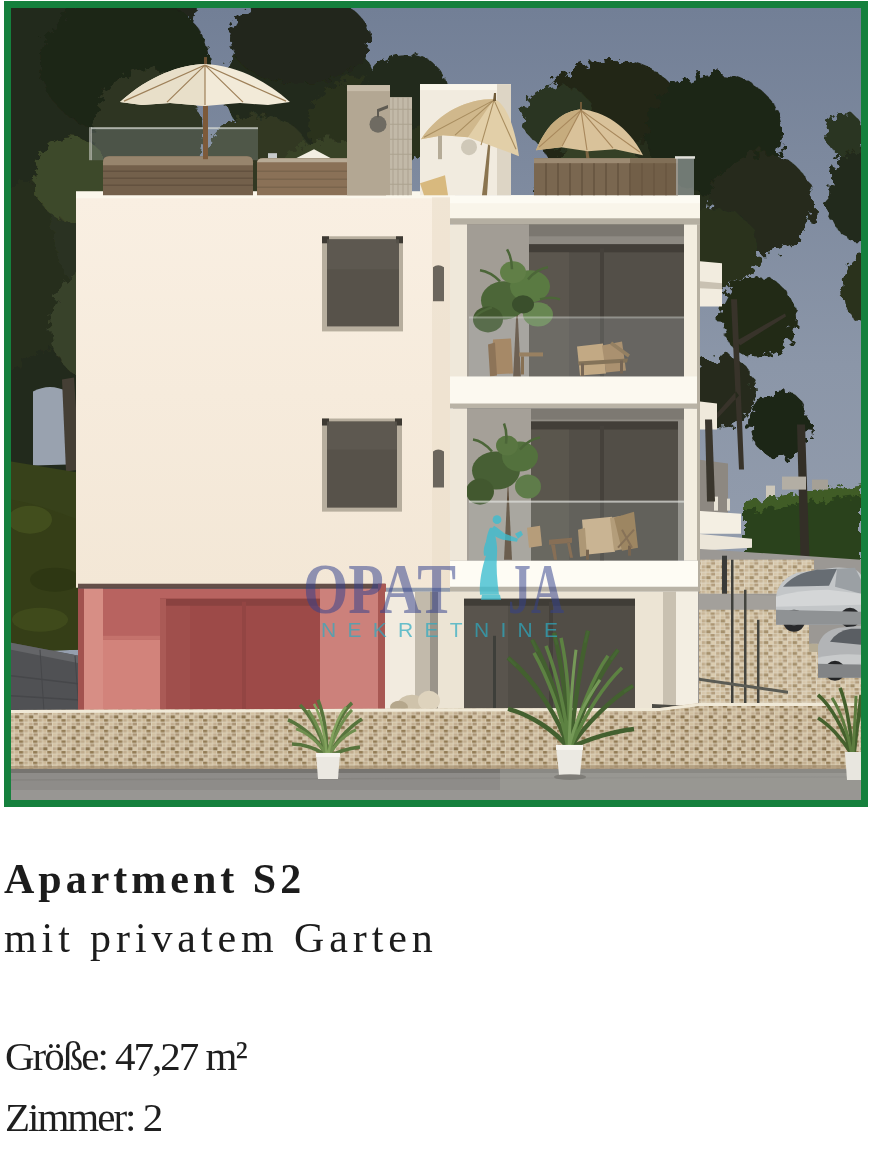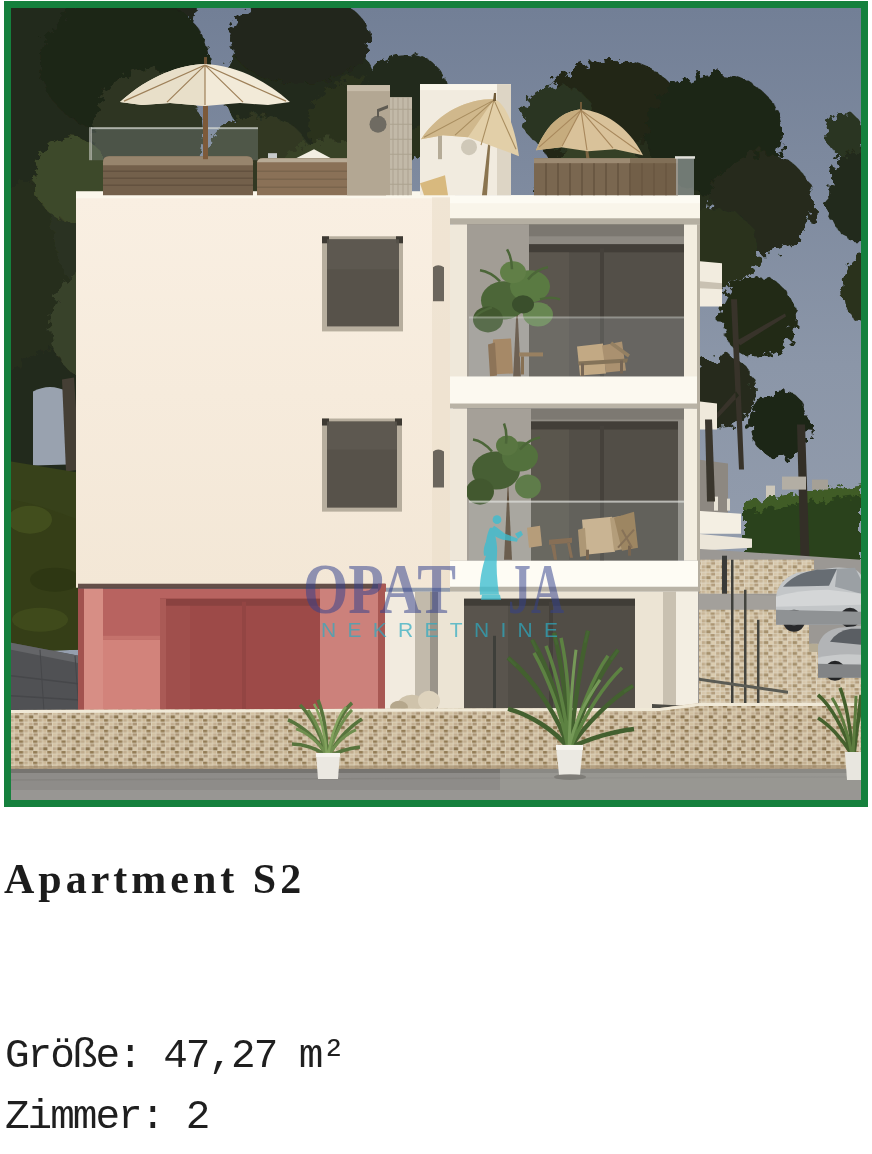--- a/index.html
+++ b/index.html
@@ -1,19 +1,19 @@
 <!DOCTYPE html>
 <html><head>
 <meta charset="utf-8">
 <style>
 html,body{margin:0;padding:0;background:#fff;}
 body{width:872px;height:1154px;position:relative;font-family:"Liberation Sans",sans-serif;overflow:hidden;}
 .frame{position:absolute;left:4px;top:1px;width:850px;height:792px;border:7px solid #15803d;text-align:center;}
 .h1{position:absolute;left:4px;top:850px;font-family:"Liberation Serif",serif;font-size:42px;line-height:59px;letter-spacing:4px;color:#1c1c1c;white-space:nowrap;}
-.info{position:absolute;left:5px;top:1026px;font-family:Liberation Mono, monospace;font-size:41px;line-height:61px;letter-spacing:-2px;color:#1f1f1f;white-space:nowrap;}
+.info{position:absolute;left:5px;top:1026px;font-family:Liberation Serif, serif;font-size:41px;line-height:61px;letter-spacing:-2px;color:#1f1f1f;white-space:nowrap;}
 </style>
 </head>
 <body>
 
 <div class="frame">
 <svg width="850" height="792" viewBox="11 9 850 791" preserveAspectRatio="none">
 <defs>
 <linearGradient id="sky" x1="0" y1="0" x2="0" y2="1">
 <stop offset="0" stop-color="#727f96"></stop>
           <stop offset="0.45" stop-color="#8b96a8"></stop>
@@ -487,15 +487,15 @@
 <path d="M482,595 L500,595 L501,600 L481,600 Z"></path>
 <path d="M515,534 L521,531 L523,535 L518,539 Z"></path>
 <path d="M487,540 C484,545 483,551 484,556 L489,556 C488,550 488,544 489,540 Z"></path>
 </g>
 
 <text x="321" y="637" font-family="Liberation Sans, sans-serif" font-size="21" fill="#2cabc2" opacity="0.7" textLength="237" lengthAdjust="spacing">NEKRETNINE</text>
 </g>
 </svg>
 </div>
 
-<div class="h1"><b>Apartment S2</b><br></div>
+<div class="h1"><b>Apartment S2</b><br><span style="letter-spacing:4.9px">mit privatem Garten</span></div>
 
 <div class="info">Größe: 47,27 m²<br>Zimmer: 2</div>
 
 </body></html>

